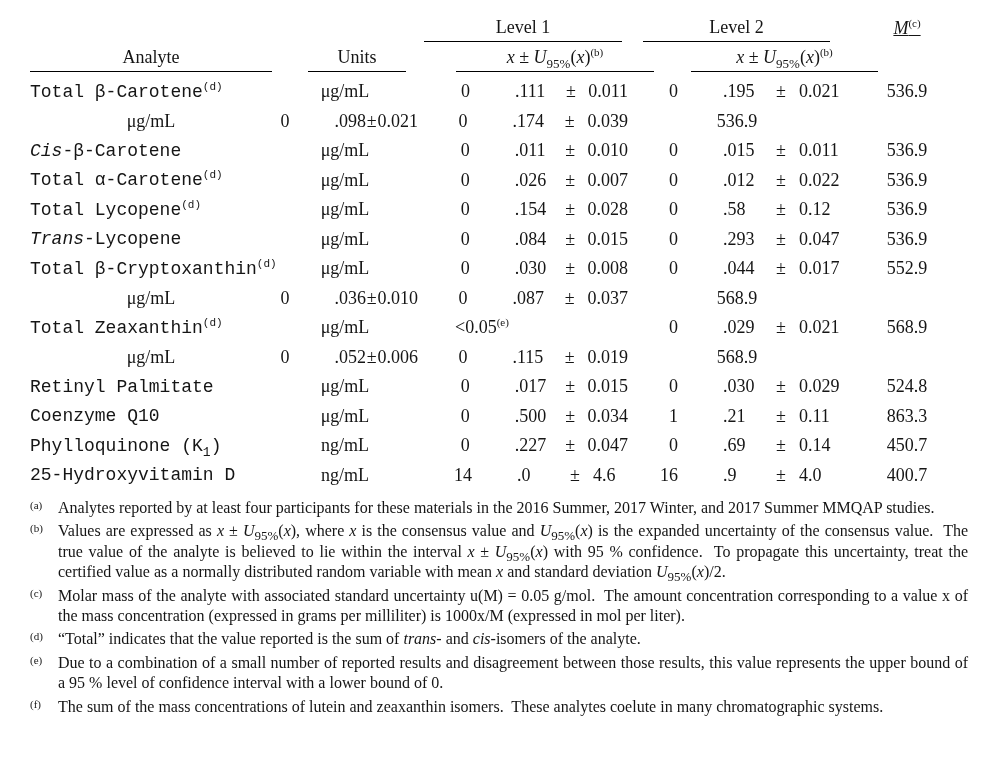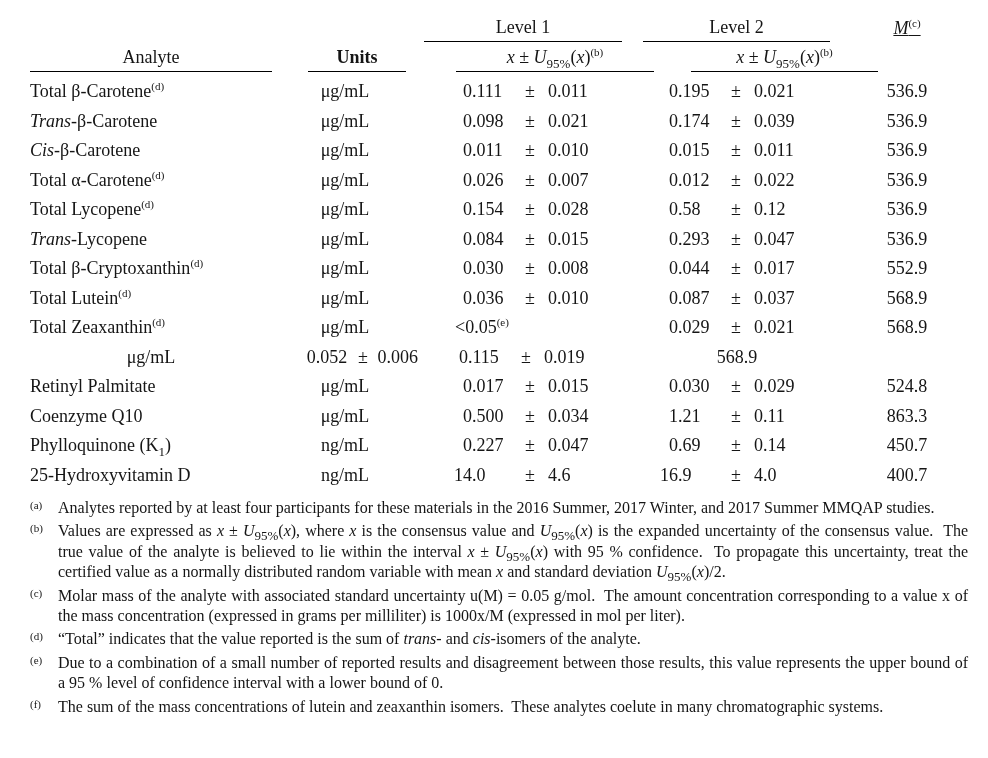--- a/index.html
+++ b/index.html
@@ -9,35 +9,35 @@
 
   
   .grid-row{display:grid;grid-template-columns:242px 146px 210px 218px 122px;}
   .hrow1{height:36px;}
   .hrow2{height:30px;gap:16px;}
   .hcell{height:100%;}
   .hc{height:100%;display:flex;align-items:flex-end;justify-content:center;
       padding-bottom:3px;box-sizing:border-box;font-size:18px;}
   .ruled{border-bottom:1.6px solid #000;}
   .m-l1{margin:0 6px;}
-  .m-units{margin:0 28px 0 20px;font-weight:bold;}
+  .m-units{margin:0 28px 0 20px;}
   .m-l2{margin:0 16px 0 15px;}
   .m-m{margin:0 2px;text-decoration:underline;}
   sup{font-size:11px;line-height:0;}
   sub{font-size:13px;line-height:0;}
 
   .tbody{padding-top:5px;}
   .drow{height:29.5px;align-items:center;font-size:18px;}
-  .c-analyte{text-align:left;white-space:nowrap;}
+  .c-analyte{text-align:left;white-space:nowrap;font-family:Liberation Mono, monospace;}
   .c-units{text-align:center;}
   .c-m{text-align:center;}
   .vcell{display:flex;align-items:baseline;}
   .ipart{display:inline-block;width:54px;text-align:right;}
   .l2 .ipart{width:50px;}
-  .fpart{display:inline-block;width:40px;text-align:left;}
+  .fpart{display:inline-block;width:40px;text-align:left;padding-left:45px;}
   .pm{display:inline-block;width:36px;text-align:center;}
   .unc{display:inline-block;text-align:center;}
   .special{padding-left:37px;}
 
   
   .footnotes{margin-top:8px;}
   .fn{display:flex;margin-top:3px;}
   .fn:first-child{margin-top:0;}
   .fn-marker{width:28px;flex:0 0 28px;font-size:11px;padding-top:1px;}
   .fn-text{flex:1;font-size:16px;line-height:20.4px;text-align:justify;}
@@ -104,21 +104,20 @@
       <div class="vcell l2">
           <span class="ipart">0</span>
           <span class="fpart">.195</span>
           <span class="pm">±</span>
           <span class="unc">0.021</span>
         </div>
       <div class="c-m">536.9</div>
     </div>
 
     <div class="grid-row drow">
-      <div class="c-analyte"><i>Trans</i>-β-Carotene</div>
       <div class="c-units">μg/mL</div>
       <div class="vcell l1">
           <span class="ipart">0</span>
           <span class="fpart">.098</span>
           <span class="pm">±</span>
           <span class="unc">0.021</span>
         </div>
       <div class="vcell l2">
           <span class="ipart">0</span>
           <span class="fpart">.174</span>
@@ -212,21 +211,20 @@
       <div class="vcell l2">
           <span class="ipart">0</span>
           <span class="fpart">.044</span>
           <span class="pm">±</span>
           <span class="unc">0.017</span>
         </div>
       <div class="c-m">552.9</div>
     </div>
 
     <div class="grid-row drow">
-      <div class="c-analyte">Total Lutein<sup>(d)</sup></div>
       <div class="c-units">μg/mL</div>
       <div class="vcell l1">
           <span class="ipart">0</span>
           <span class="fpart">.036</span>
           <span class="pm">±</span>
           <span class="unc">0.010</span>
         </div>
       <div class="vcell l2">
           <span class="ipart">0</span>
           <span class="fpart">.087</span>

